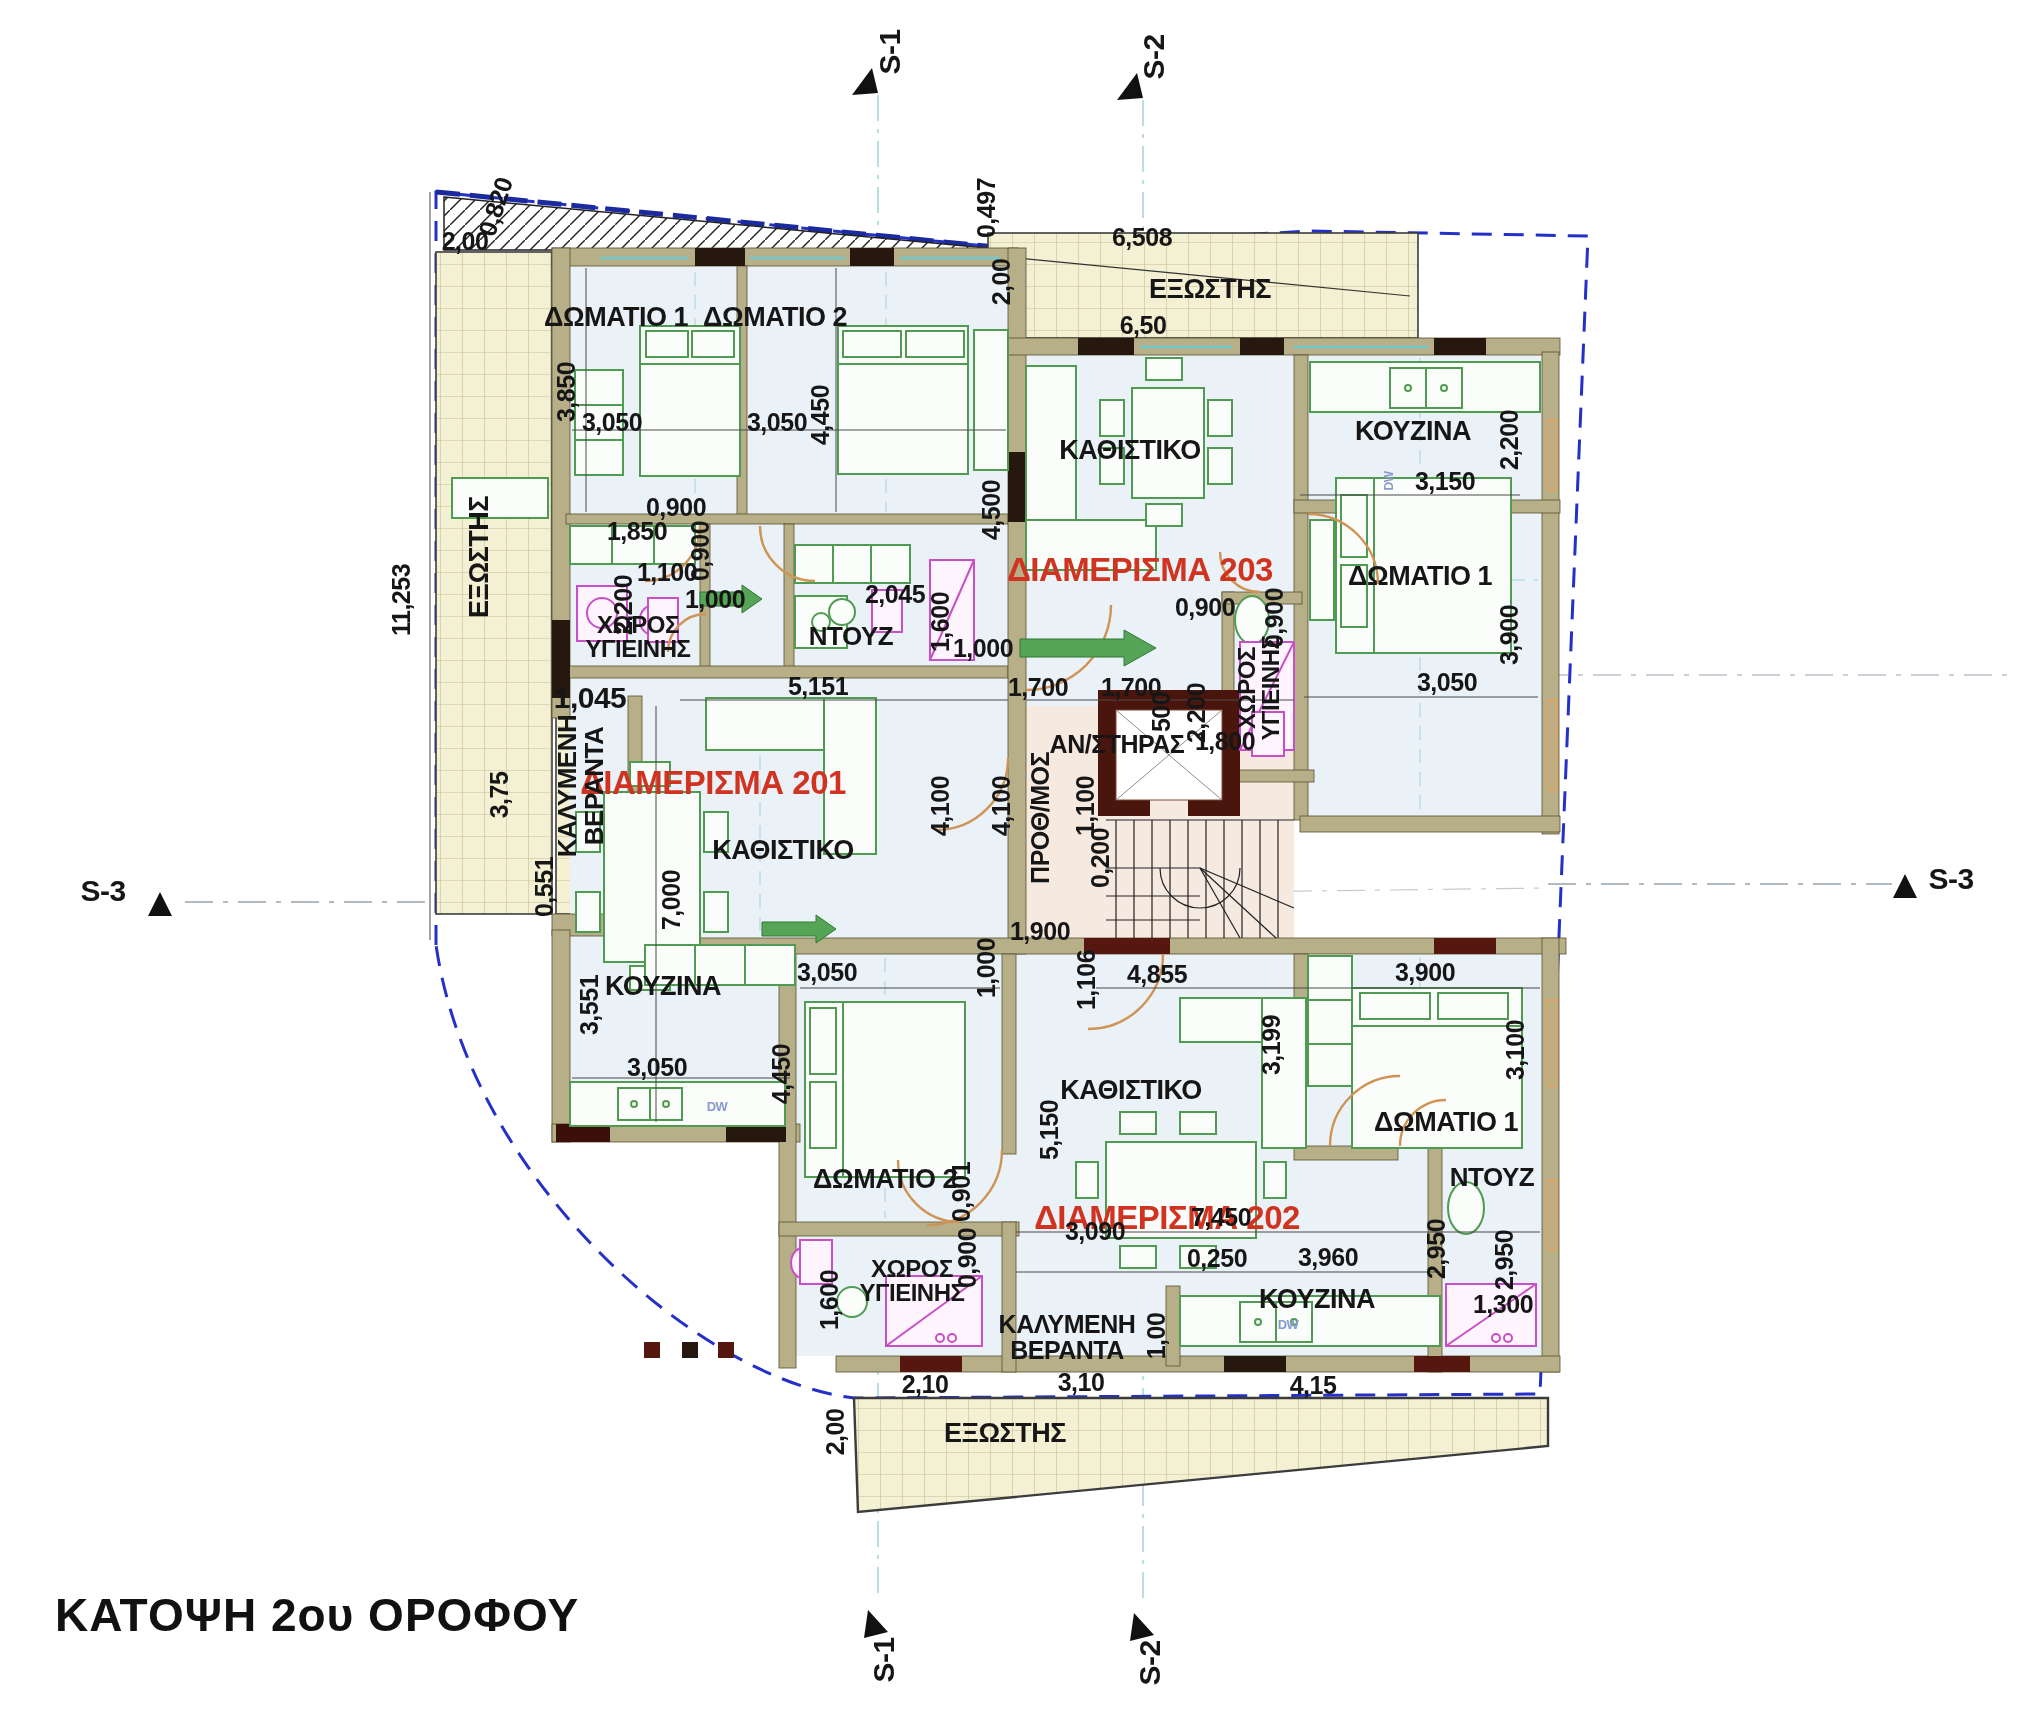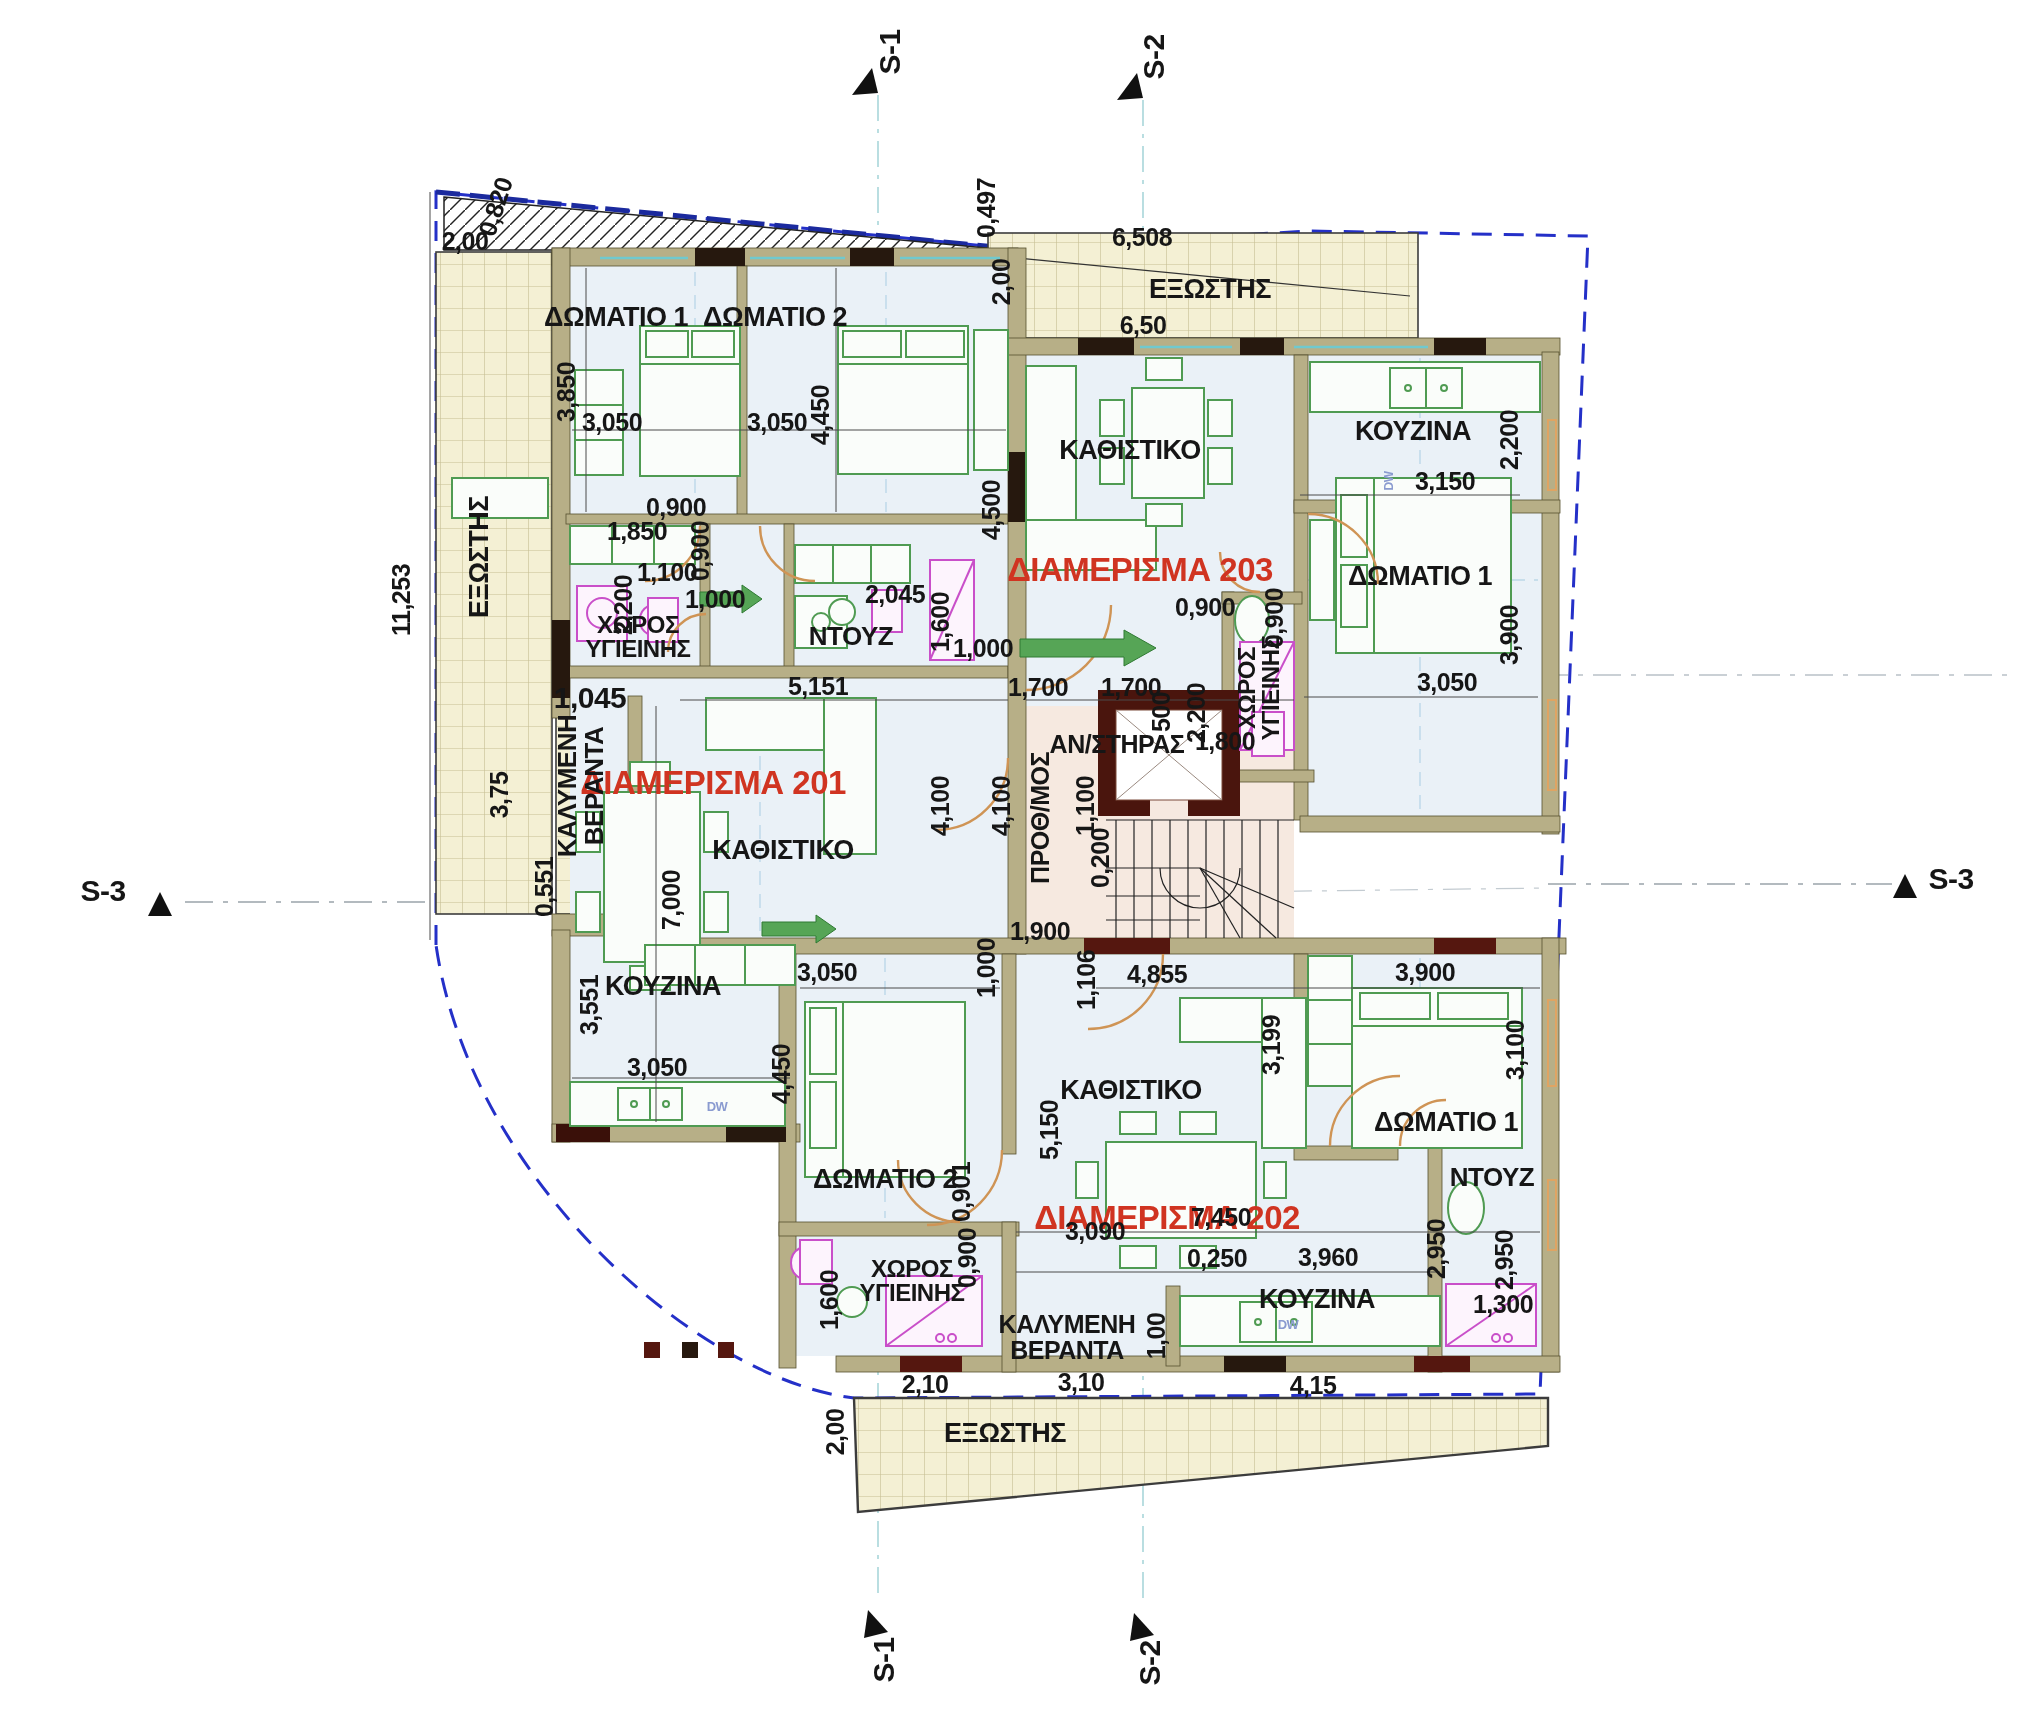--- a/index.html
+++ b/index.html
@@ -446,14 +446,15 @@
       <div class="lbl" style="left: 925px; top: 1385px; font-size: 25px; color: rgb(22, 22, 22); font-weight: 600; transform: translate(-50%, -50%) rotate(0deg);">2,10</div>
       <div class="lbl" style="left: 1081px; top: 1383px; font-size: 25px; color: rgb(22, 22, 22); font-weight: 600; transform: translate(-50%, -50%) rotate(0deg);">3,10</div>
       <div class="lbl" style="left: 1313px; top: 1386px; font-size: 25px; color: rgb(22, 22, 22); font-weight: 600; transform: translate(-50%, -50%) rotate(0deg);">4,15</div>
       <div class="lbl" style="left: 1157px; top: 1336px; font-size: 25px; color: rgb(22, 22, 22); font-weight: 600; transform: translate(-50%, -50%) rotate(-90deg);">1,00</div>
       <div class="lbl" style="left: 836px; top: 1432px; font-size: 25px; color: rgb(22, 22, 22); font-weight: 600; transform: translate(-50%, -50%) rotate(-90deg);">2,00</div>
       <div class="lbl" style="left: 717px; top: 1107px; font-size: 13px; color: rgb(138, 155, 208); font-weight: 600; transform: translate(-50%, -50%) rotate(0deg);">DW</div>
       <div class="lbl" style="left: 1288px; top: 1325px; font-size: 13px; color: rgb(138, 155, 208); font-weight: 600; transform: translate(-50%, -50%) rotate(0deg);">DW</div>
       <div class="lbl" style="left: 1389px; top: 481px; font-size: 12px; color: rgb(138, 155, 208); font-weight: 600; transform: translate(-50%, -50%) rotate(-90deg);">DW</div>
     </div>
 
+<div id="page-title">ΚΑΤΟΨΗ 2ου ΟΡΟΦΟΥ</div>
 
 </div>
 
 </body></html>

